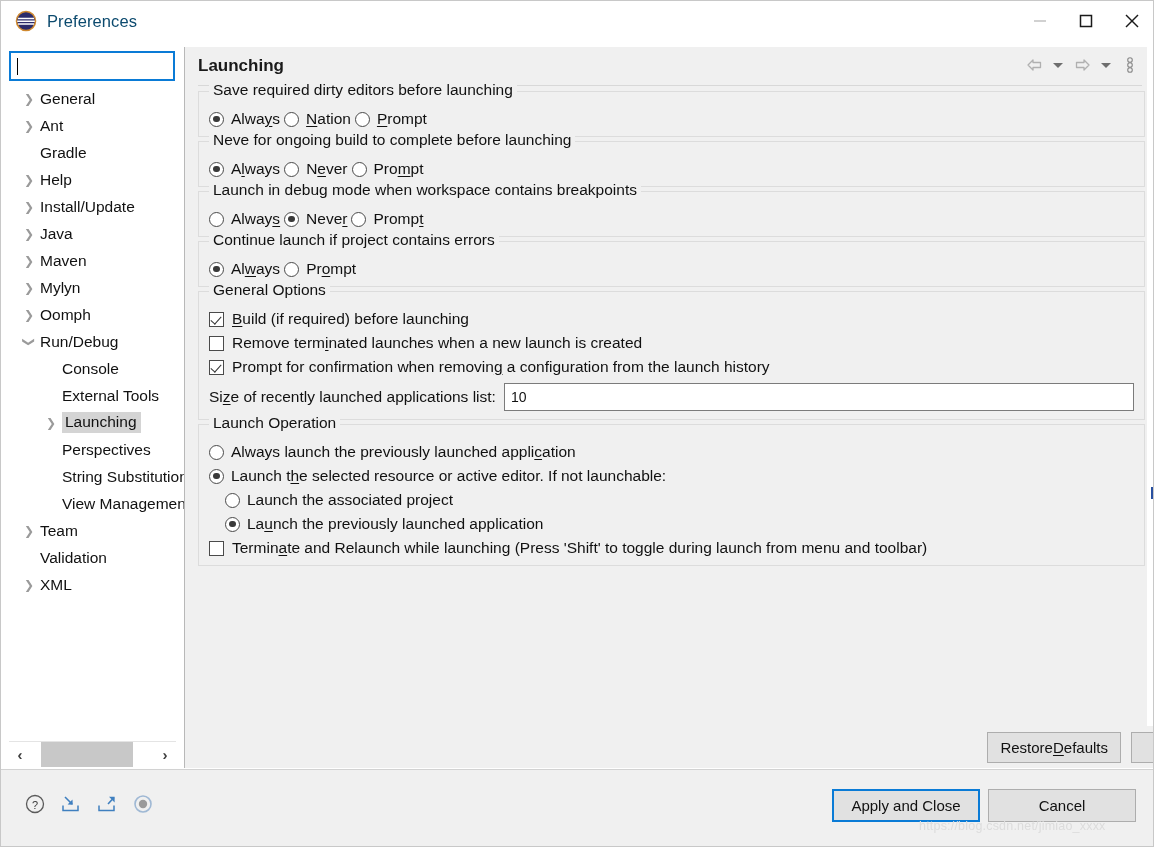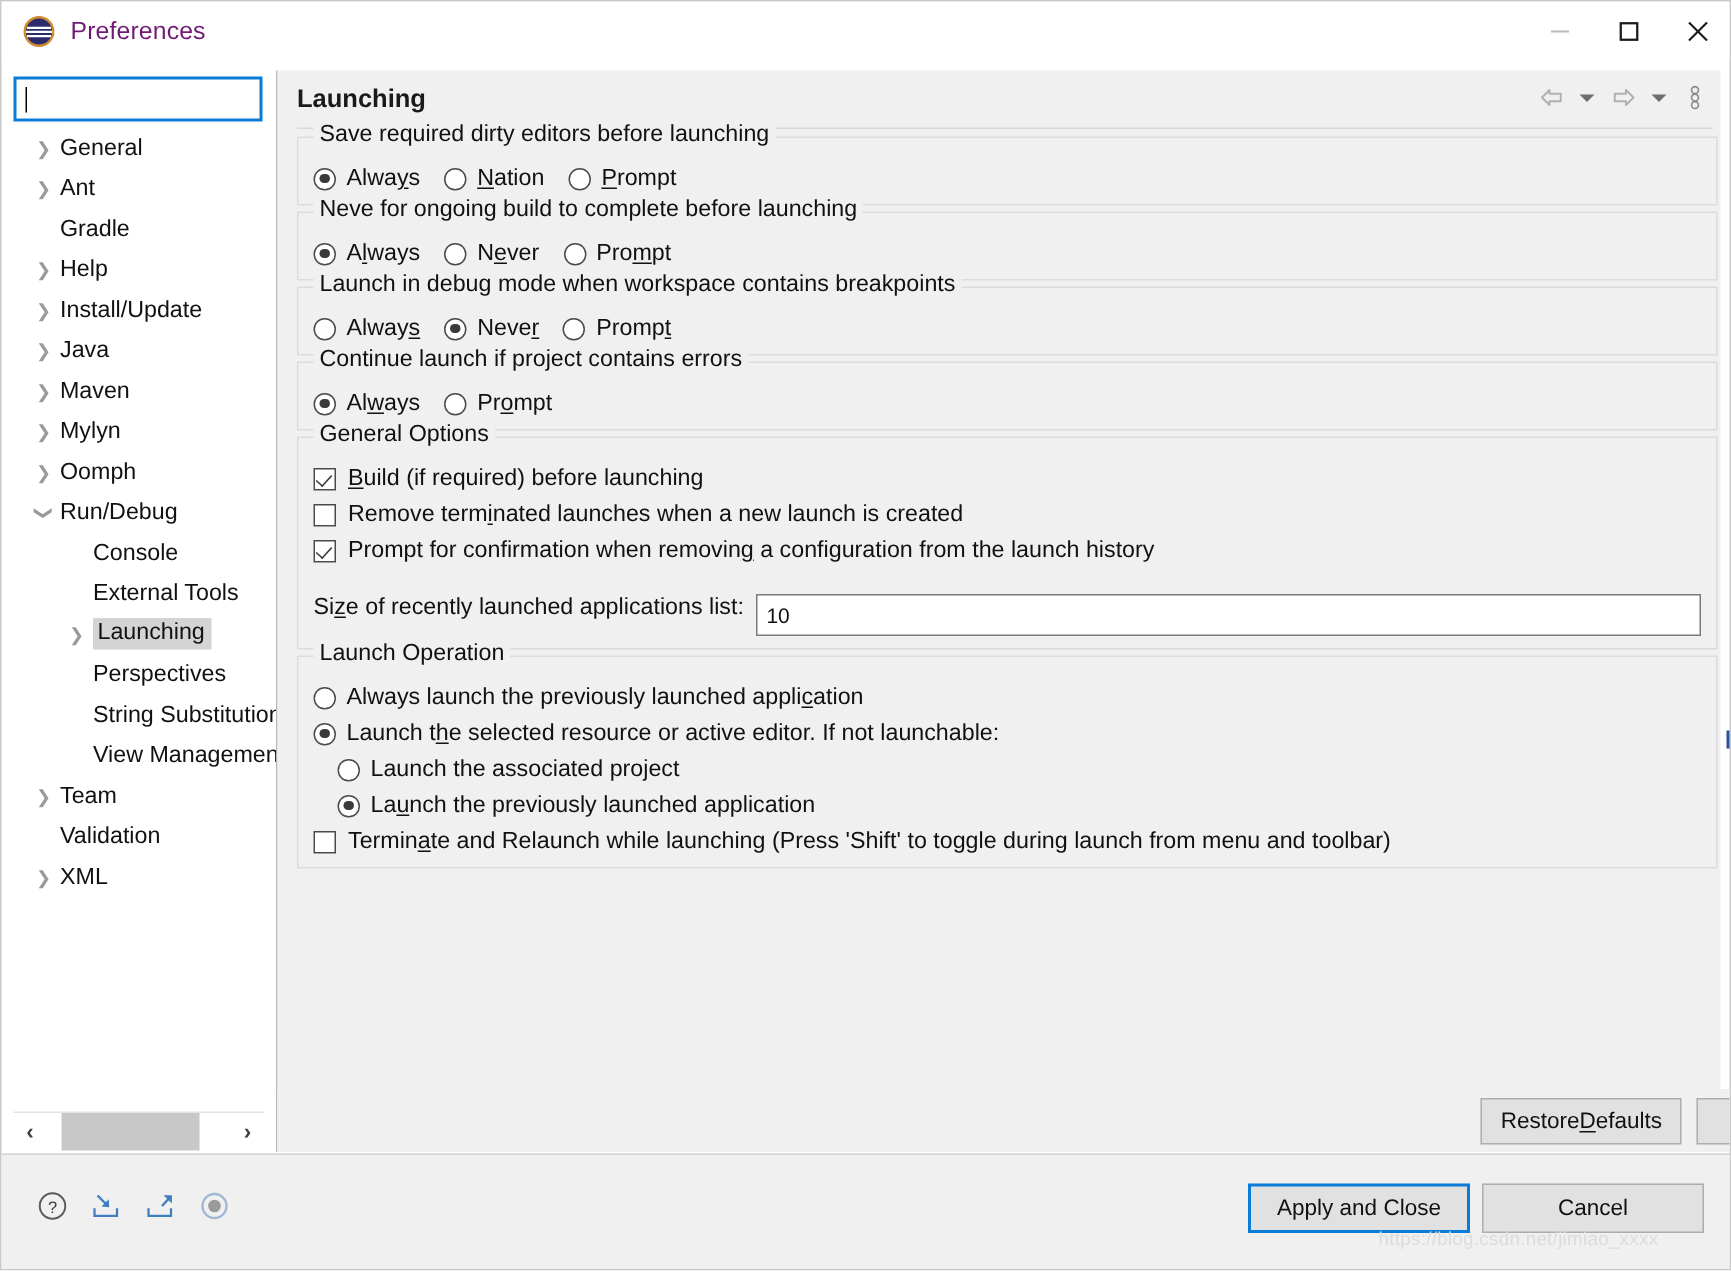--- a/index.html
+++ b/index.html
@@ -20,21 +20,21 @@
   .titlebar {
     position: absolute; left: 0; top: 0; width: 1154px; height: 40px;
     background: #ffffff;
     display: flex; align-items: center;
   }
   .title-icon {
     width: 22px; height: 22px; margin-left: 14px; margin-right: 10px;
     flex: 0 0 auto; position: relative;
   }
   .title-text {
-    font-size: 16.5px; color: #701a75; letter-spacing: .1px;
+    font-size: 16.5px; color: #0c4a6e; letter-spacing: .1px;
   }
   .win-btns {
     position: absolute; right: 0; top: 0; height: 40px;
     display: flex; align-items: center;
   }
   .win-btn {
     width: 46px; height: 40px;
     display: flex; align-items: center; justify-content: center;
   }
   .win-btn svg { display: block; }
@@ -145,21 +145,21 @@
   }
   .group > .gtitle {
     position: absolute; left: 10px; top: -11px;
     background: #f0f0f0; padding: 0 4px;
     font-size: 15.5px; color: #111; white-space: nowrap;
   }
   .group > .gbody {
     padding: 18px 10px 8px 10px;
   }
 
-  .radio-row { display: flex; align-items: center; gap: 16px; }
+  .radio-row { display: flex; align-items: center; gap: 4px; }
 
   
   .radio {
     display: inline-flex; align-items: center; gap: 7px;
     font-size: 15.5px; color: #111; white-space: nowrap;
   }
   .rad {
     width: 15px; height: 15px; border-radius: 50%;
     border: 1.4px solid #4a4a4a; background: #fff;
     position: relative; flex: 0 0 15px;
@@ -186,21 +186,21 @@
     transform: rotate(42deg);
   }
 
   u.mn { text-decoration: underline; text-underline-offset: 1.5px; }
 
   .opt-line { margin-bottom: 6px; display: flex; align-items: center; }
   .opt-line:last-child { margin-bottom: 0; }
   .indent { margin-left: 16px; }
 
   .size-row {
-    display: flex; margin-top: 20px;
+    display: flex; align-items: center; margin-top: 7px;
   }
   .size-row .lab { font-size: 15.5px; color: #111; margin-right: 8px; white-space: nowrap; }
   .size-input {
     flex: 1; height: 28px; background: #fff;
     border: 1px solid #7b7b7b;
     font-family: "Liberation Sans", sans-serif; font-size: 14px;
     padding: 0 6px; color: #111; outline: none;
   }
 
   

